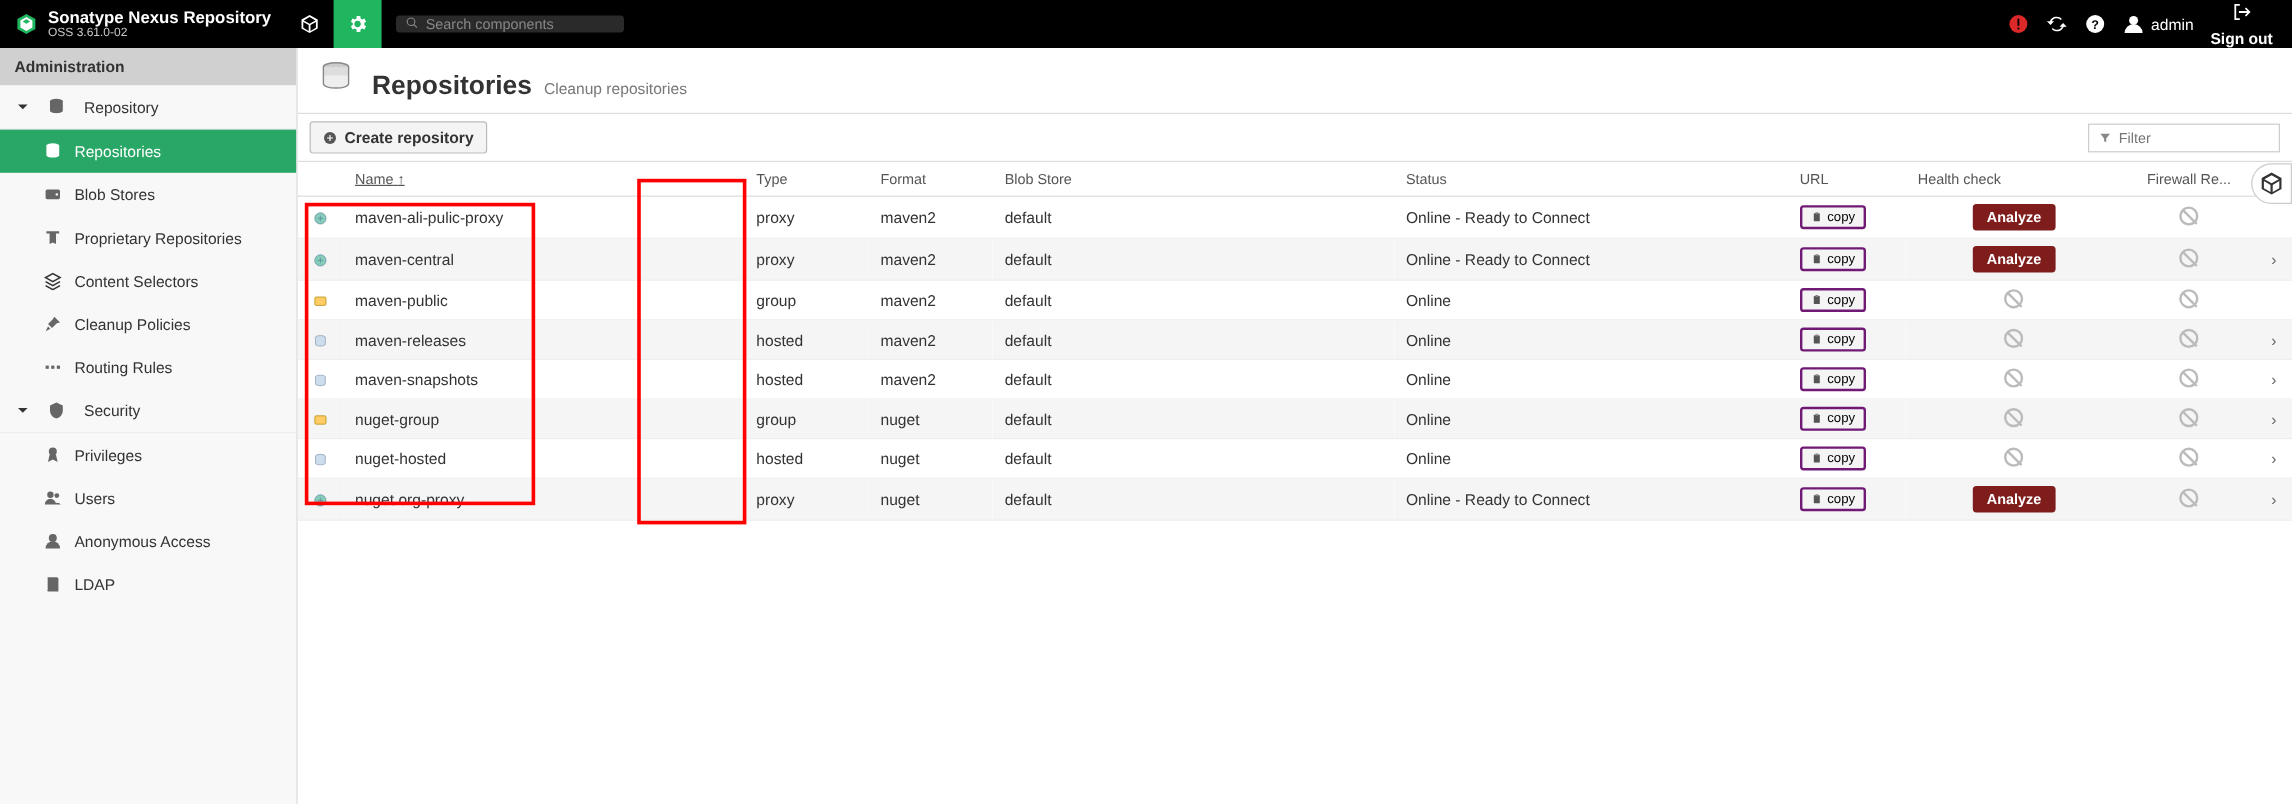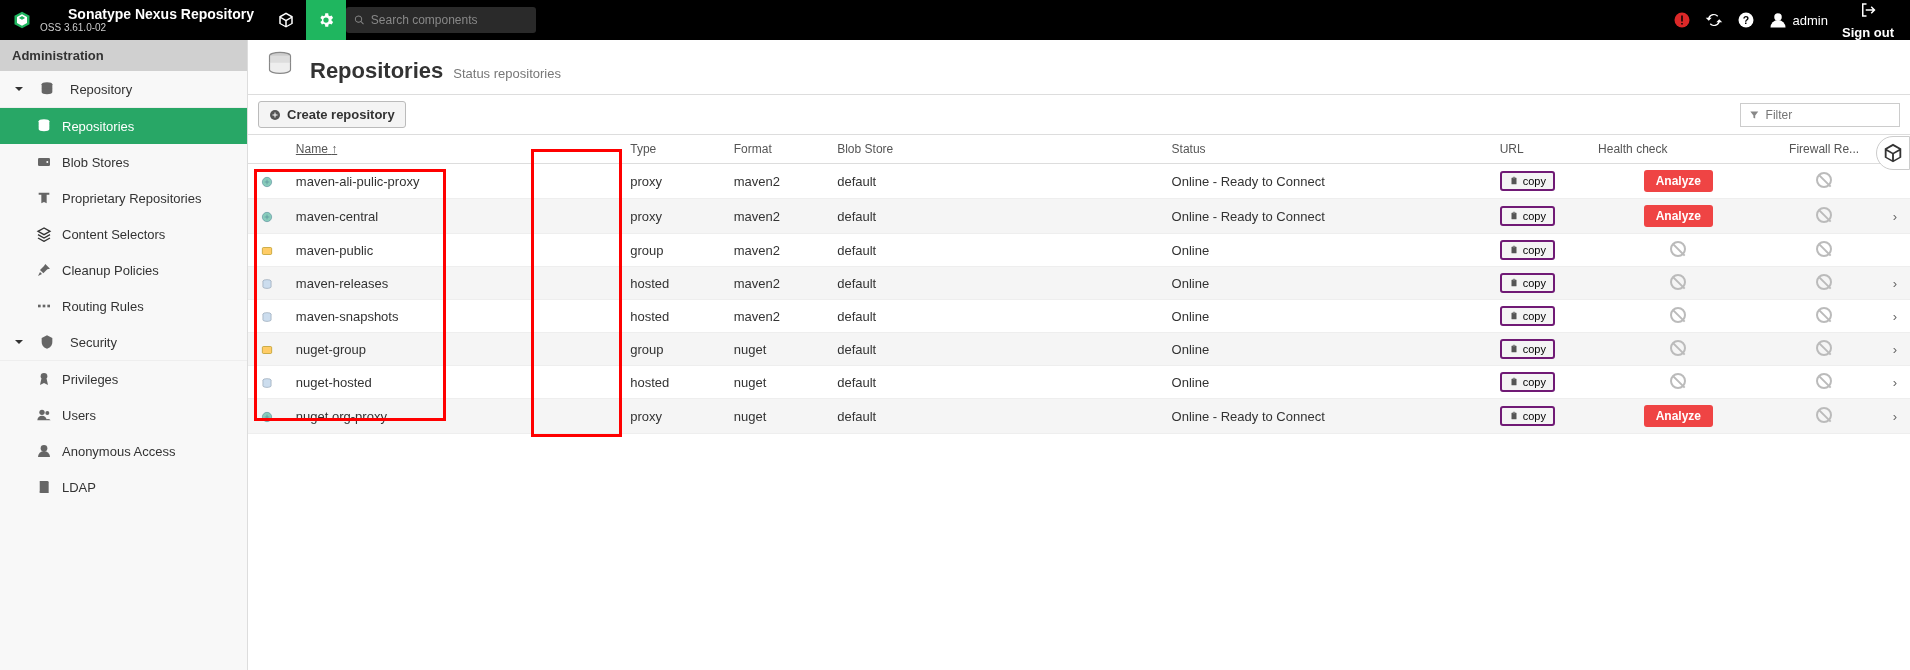--- a/index.html
+++ b/index.html
@@ -3,26 +3,26 @@
 <meta charset="utf-8">
 <style>
 * { margin: 0; padding: 0; box-sizing: border-box; }
 body { font-family: -apple-system, BlinkMacSystemFont, "Segoe UI", Helvetica, Arial, sans-serif; font-size: 13px; color: #333; background: #fff; overflow: hidden; width: 1910px; height: 670px; }
 
 
 .header { background: #000; height: 40px; display: flex; align-items: center; color: #fff; position: relative; }
 .logo-area { display: flex; align-items: center; padding: 0 12px; gap: 8px; }
 .nexus-logo { width: 20px; height: 20px; }
 .brand { display: flex; flex-direction: column; line-height: 1.1; }
-.brand-title { font-size: 14px; font-weight: bold; margin-left: 28px; }
+.brand-title { font-size: 14px; font-weight: bold; }
 .brand-version { font-size: 10px; color: #ccc; }
 .hdr-btn { width: 40px; height: 40px; display: flex; align-items: center; justify-content: center; cursor: pointer; }
 .hdr-btn.active { background: #1fb65f; }
 .hdr-btn svg { fill: #fff; }
-.search-box { background: #2a2a2a; border-radius: 3px; height: 26px; width: 190px; display: flex; align-items: center; padding: 0 8px; }
+.search-box { background: #2a2a2a; border-radius: 3px; height: 14px; width: 190px; display: flex; padding: 0 8px; margin-left: 12px; }
 .search-box input { background: transparent; border: none; outline: none; color: #aaa; width: 100%; font-size: 12px; margin-left: 6px; }
 .search-box input::placeholder { color: #888; }
 .hdr-right { margin-left: auto; display: flex; align-items: center; gap: 14px; padding-right: 16px; }
 .hdr-right svg { fill: #fff; }
 .alert-icon { fill: #db2828 !important; }
 .user-block { display: flex; align-items: center; gap: 6px; font-size: 13px; cursor: pointer; }
 .signout { display: flex; align-items: center; gap: 6px; font-size: 13px; font-weight: bold; cursor: pointer; flex-direction: column; }
 
 
 .sidebar { width: 248px; background: #f8f8f8; border-right: 1px solid #ddd; height: calc(100% - 40px); float: left; overflow-y: auto; }
@@ -47,21 +47,21 @@
 
 
 table { width: 100%; border-collapse: collapse; table-layout: fixed; }
 th { text-align: left; padding: 7px 10px; font-weight: normal; color: #555; border-bottom: 1px solid #ddd; font-size: 12px; white-space: nowrap; overflow: hidden; text-overflow: ellipsis; }
 th.sorted { text-decoration: underline; }
 td { padding: 6px 10px; border-bottom: 1px solid #eee; font-size: 13px; color: #333; white-space: nowrap; overflow: hidden; text-overflow: ellipsis; }
 tbody tr:nth-child(even) { background: #f5f5f5; }
 .col-icon { width: 30px; text-align: center; padding: 6px 4px; }
 .repo-ico { width: 14px; height: 14px; display: inline-block; vertical-align: middle; }
 .copy-btn { background: #f4f4f4; border: 2px solid #701a75; border-radius: 3px; padding: 2px 7px; font-size: 11px; cursor: pointer; display: inline-flex; align-items: center; gap: 4px; }
-.analyze-btn { background: #ef4444; color: #fff; border: none; border-radius: 3px; padding: 4px 12px; font-size: 12px; font-weight: bold; cursor: pointer; }
+.analyze-btn { background: #7f1d1d; color: #fff; border: none; border-radius: 3px; padding: 4px 12px; font-size: 12px; font-weight: bold; cursor: pointer; }
 .noop { width: 16px; height: 16px; border: 2px solid #bbb; border-radius: 50%; display: inline-block; position: relative; }
 .noop::after { content: ""; position: absolute; width: 16px; height: 2px; background: #bbb; top: 6px; left: -1px; transform: rotate(45deg); }
 .arrow-cell { text-align: center; color: #666; cursor: pointer; }
 
 
 .anno { position: absolute; border: 3px solid red; pointer-events: none; z-index: 50; }
 
 
 .floatbadge { position: absolute; top: 136px; right: 0; width: 34px; height: 34px; background: #fff; border: 1px solid #ccc; border-radius: 50% 0 0 50%; display: flex; align-items: center; justify-content: center; z-index: 20; }
 .floatbadge svg { width: 22px; height: 22px; }
@@ -224,21 +224,21 @@
 </div>
 
 <div class="main">
   <div class="page-title">
     <svg class="dbicon" viewBox="0 0 24 24">
         <ellipse cx="12" cy="5" rx="9" ry="3" fill="#ccc" stroke="#888"></ellipse>
         <path d="M3 5v6c0 1.7 4 3 9 3s9-1.3 9-3V5" fill="#ddd" stroke="#888"></path>
         <path d="M3 11v6c0 1.7 4 3 9 3s9-1.3 9-3v-6" fill="#eee" stroke="#888"></path>
       </svg>
     <h1>Repositories</h1>
-    <span class="sub">Status repositories</span>
+    <span class="sub">Cleanup repositories</span>
   </div>
 
   <div class="toolbar">
     <button class="create-btn">
       <svg width="12" height="12" viewBox="0 0 24 24" fill="#555">
           <circle cx="12" cy="12" r="10"></circle>
           <path d="M11 7h2v10h-2z M7 11h10v2H7z" fill="#fff"></path>
         </svg>
       <span>Create repository</span>
     </button>

